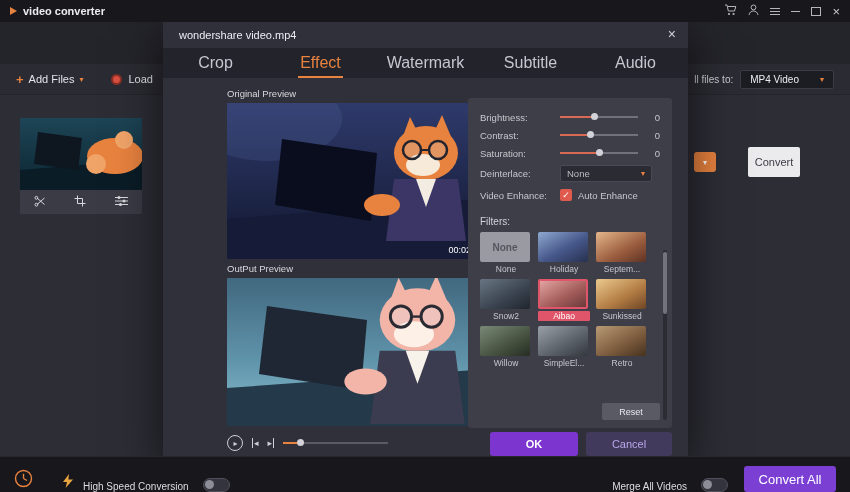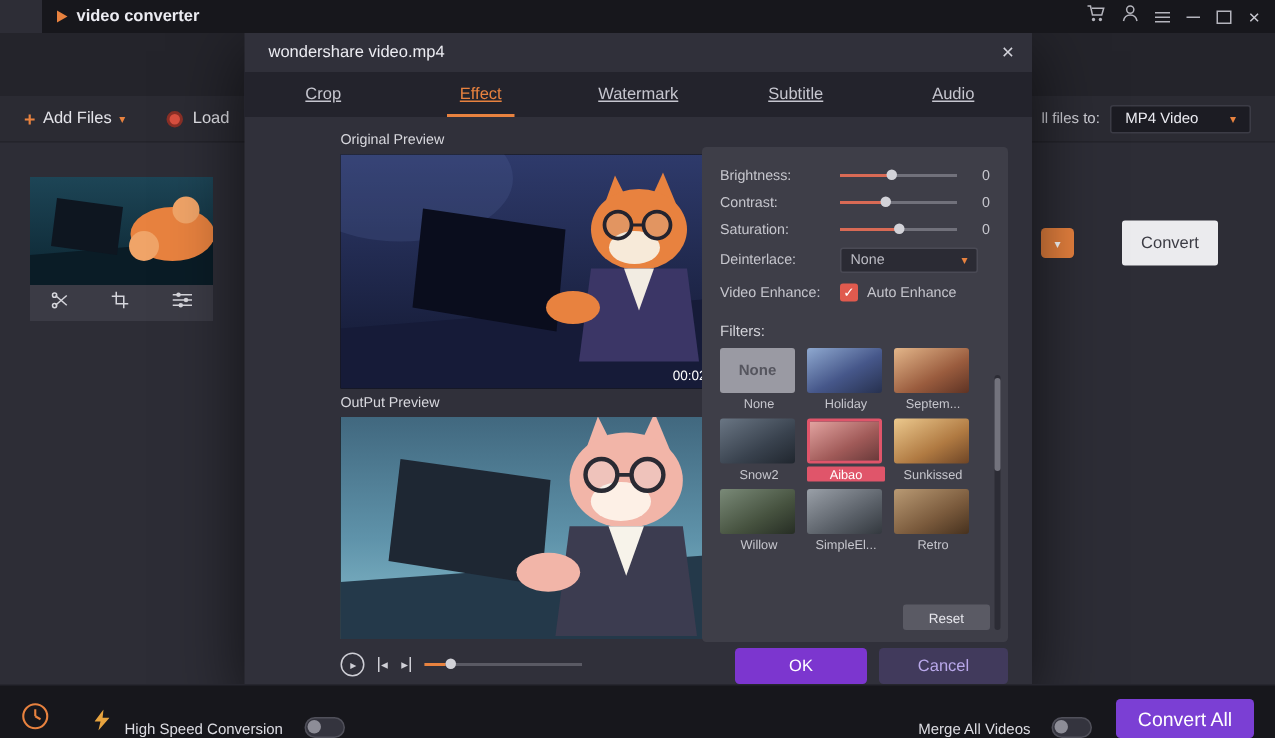--- a/index.html
+++ b/index.html
@@ -1,19 +1,19 @@
 <!DOCTYPE html>
 <html><head>
 <meta charset="utf-8">
 <style>
   html,body{margin:0;padding:0;background:#101014;font-family:"Liberation Sans",sans-serif;}
   .app{position:relative;width:850px;height:492px;background:#2d2d36;overflow:hidden;}
 
   
-  .titlebar{position:absolute;top:0;left:0;right:0;height:22px;background:#17171c;display:flex;align-items:center;padding:0 10px;box-sizing:border-box;z-index:3;margin-left:28px;}
+  .titlebar{position:absolute;top:0;left:0;right:0;height:22px;background:#17171c;display:flex;align-items:center;padding:0 10px;box-sizing:border-box;z-index:3;}
   .logo-tri{width:0;height:0;border-left:7px solid #e8823f;border-top:4px solid transparent;border-bottom:4px solid transparent;margin-right:6px;}
   .app-title{font-size:11px;font-weight:bold;color:#ececf2;}
   .win-icons{margin-left:auto;display:flex;align-items:center;gap:11px;color:#b5b5bd;}
   .icon-min{width:9px;height:1px;background:#b5b5bd;}
   .icon-max{width:8px;height:7px;border:1px solid #b5b5bd;}
   .icon-close{font-size:13px;line-height:1;color:#c9c9d1;}
   .icon-menu{display:flex;flex-direction:column;gap:2px;}
   .icon-menu i{display:block;width:10px;height:1px;background:#b5b5bd;}
 
   .header-band{position:absolute;top:22px;left:0;right:0;height:42px;background:#24242b;}
@@ -24,36 +24,36 @@
   .caret{color:#e8823f;font-size:8px;margin-left:5px;}
   .load-dot{width:11px;height:11px;border-radius:50%;background:#d94f3f;border:2px solid #8a2f26;margin:0 6px 0 28px;box-sizing:border-box;}
   .format-group{margin-left:auto;display:flex;align-items:center;gap:7px;font-size:10px;color:#cfcfd6;}
   .format-select{display:flex;align-items:center;gap:16px;background:#1c1c23;border:1px solid #3c3c46;border-radius:2px;padding:3px 9px;color:#ececf2;font-size:10px;}
 
   
   .file-card{position:absolute;left:20px;top:118px;width:122px;background:#3b3b45;z-index:1;}
   .file-thumb{width:122px;height:72px;display:block;}
   .file-tools{height:24px;display:flex;align-items:center;justify-content:space-around;color:#d6d6dc;}
   .mini-format-btn{position:absolute;left:694px;top:152px;width:22px;height:20px;background:#e8823f;border-radius:3px;display:flex;align-items:center;justify-content:center;color:#fff;font-size:8px;z-index:1;}
-  .convert-btn{position:absolute;left:748px;top:147px;width:64px;height:30px;background:#ebebee;color:#3c3c44;font-size:11px;border-radius:2px;display:flex;align-items:center;justify-content:center;z-index:1;}
+  .convert-btn{position:absolute;left:748px;top:147px;width:52px;height:30px;background:#ebebee;color:#3c3c44;font-size:11px;border-radius:2px;display:flex;align-items:center;justify-content:center;z-index:1;}
 
   
   .statusbar{position:absolute;left:0;right:0;bottom:0;height:36px;background:#17171c;display:flex;align-items:flex-end;padding:0 14px;box-sizing:border-box;gap:8px;border-top:1px solid #26262e;z-index:3;}
   .hs-label{font-size:10px;color:#dcdce2;margin-left:2px;}
   .toggle{width:25px;height:12px;border-radius:7px;background:#34343e;border:1px solid #50505a;position:relative;margin-left:6px;}
   .toggle .knob{position:absolute;left:1px;top:1px;width:9px;height:9px;border-radius:50%;background:#8d8d97;}
   .merge-label{margin-left:auto;font-size:10px;color:#dcdce2;}
   .convert-all-btn{width:92px;height:26px;background:#7b3fd4;border-radius:3px;color:#fff;font-size:13px;display:flex;align-items:center;justify-content:center;margin-left:8px;}
 
   
   .modal{position:absolute;left:163px;top:22px;width:525px;height:438px;background:#30303a;box-shadow:0 12px 44px rgba(0,0,0,.65);z-index:2;}
   .modal-title{position:absolute;left:16px;top:7px;font-size:11px;color:#ececf2;}
   .modal-close{position:absolute;right:12px;top:4px;font-size:14px;color:#d2d2da;cursor:default;}
   .tabs{position:absolute;top:26px;left:0;right:0;height:30px;background:#23232c;display:flex;}
-  .tab{flex:1;display:flex;align-items:center;justify-content:center;font-size:11px;color:#c6c6cf;position:relative;text-decoration:underline;}
+  .tab{flex:1;display:flex;align-items:center;justify-content:center;font-size:16px;color:#c6c6cf;position:relative;}
   .tab.active{color:#e8823f;}
   .tab.active:after{content:"";position:absolute;left:30px;right:30px;bottom:0;height:2px;background:#e8823f;}
 
   .left-col{position:absolute;left:20px;top:62px;width:275px;padding-left:44px;}
   .preview-label{font-size:9.5px;color:#d8d8de;margin:4px 0;}
   .preview{position:relative;width:275px;background:#000;}
   .preview svg{display:block;width:100%;height:100%;}
   .p1{height:156px;}
   .p2{height:148px;}
   .timestamp{position:absolute;right:6px;bottom:4px;font-size:9px;color:#fff;}
@@ -91,21 +91,21 @@
   .g-snow2{background:linear-gradient(150deg,#6a7684,#39424e 60%,#20262e);}
   .g-aibao{background:linear-gradient(150deg,#e2a3a0,#a05a58 60%,#6a3a3a);}
   .g-sunkissed{background:linear-gradient(150deg,#ecc98e,#b07a42 60%,#6e4526);}
   .g-willow{background:linear-gradient(150deg,#7a8a78,#46523f 60%,#262d24);}
   .g-simple{background:linear-gradient(150deg,#9aa0a8,#5a6068 60%,#33383e);}
   .g-retro{background:linear-gradient(150deg,#b99a74,#7a5a3c 60%,#46311e);}
   .panel-scroll{position:absolute;right:5px;top:152px;width:4px;height:170px;background:#2c2c35;border-radius:2px;}
   .panel-scroll .sthumb{position:absolute;top:2px;left:0;width:4px;height:62px;background:#73737d;border-radius:2px;}
   .reset-btn{position:absolute;right:12px;bottom:8px;width:58px;height:17px;background:#5a5a64;color:#e8e8ee;font-size:9px;display:flex;align-items:center;justify-content:center;border-radius:2px;}
 
-  .ok-btn{position:absolute;left:327px;top:410px;width:88px;height:24px;background:#7c36cf;border-radius:3px;color:#fff;font-size:11px;display:flex;align-items:center;justify-content:center;}
+  .ok-btn{position:absolute;left:327px;top:410px;width:88px;height:24px;background:#7c36cf;border-radius:3px;color:#fff;font-size:11px;display:flex;align-items:center;justify-content:center;font-weight:bold;}
   .cancel-btn{position:absolute;left:423px;top:410px;width:86px;height:24px;background:#413a5c;border-radius:3px;color:#b9a8ea;font-size:11px;display:flex;align-items:center;justify-content:center;}
 </style>
 </head>
 <body>
 
 <div class="app">
 
   <div class="titlebar">
     <span class="logo-tri"></span>
     <span class="app-title">video converter</span>

